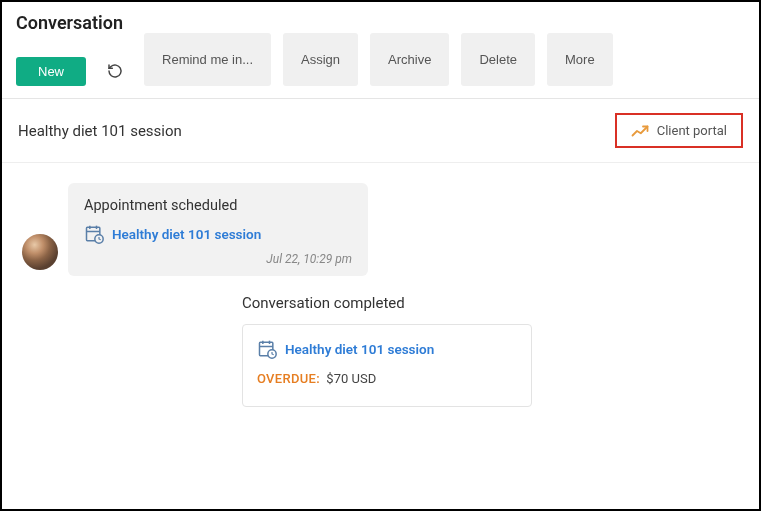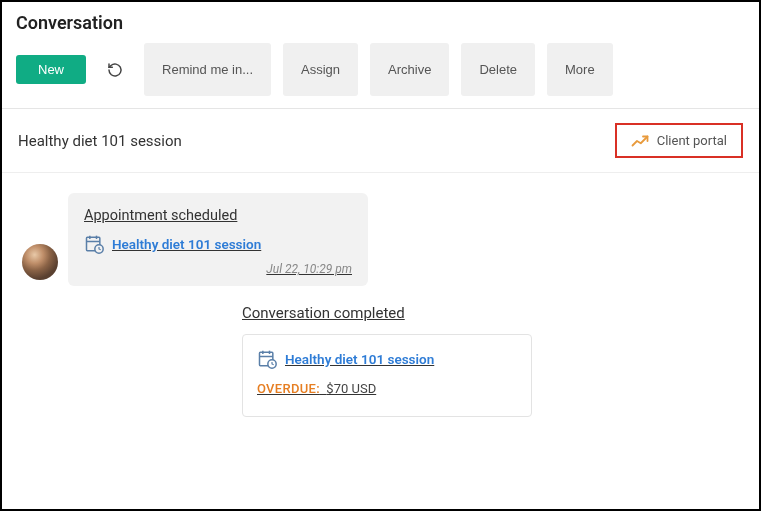--- a/index.html
+++ b/index.html
@@ -14,26 +14,26 @@
     overflow: hidden;
   }
   .header {
     padding: 10px 14px 12px 14px;
     border-bottom: 1px solid #e5e5e5;
   }
   .title {
     font-size: 18px;
     font-weight: 600;
     color: #222;
-    margin-bottom: 10px;
+    margin-bottom: 0;
   }
   .toolbar {
     display: flex;
     gap: 12px;
-    align-items: center;
+    align-items: flex-end;
   }
   .btn {
     border: none;
     border-radius: 3px;
     padding: 19px 18px;
     font-size: 13px;
     cursor: pointer;
     background: #f0f0f0;
     color: #555;
   }
@@ -71,21 +71,20 @@
     gap: 8px;
     border: 2px solid #d93025;
     padding: 8px 14px;
     cursor: pointer;
     font-size: 13px;
     color: #555;
   }
   .feed {
     padding: 20px 20px 0 20px;
     position: relative;
-    text-decoration: underline;
   }
   .msg1 {
     display: flex;
     align-items: flex-end;
     gap: 10px;
     margin-bottom: 18px;
   }
   .avatar {
     width: 36px;
     height: 36px;

